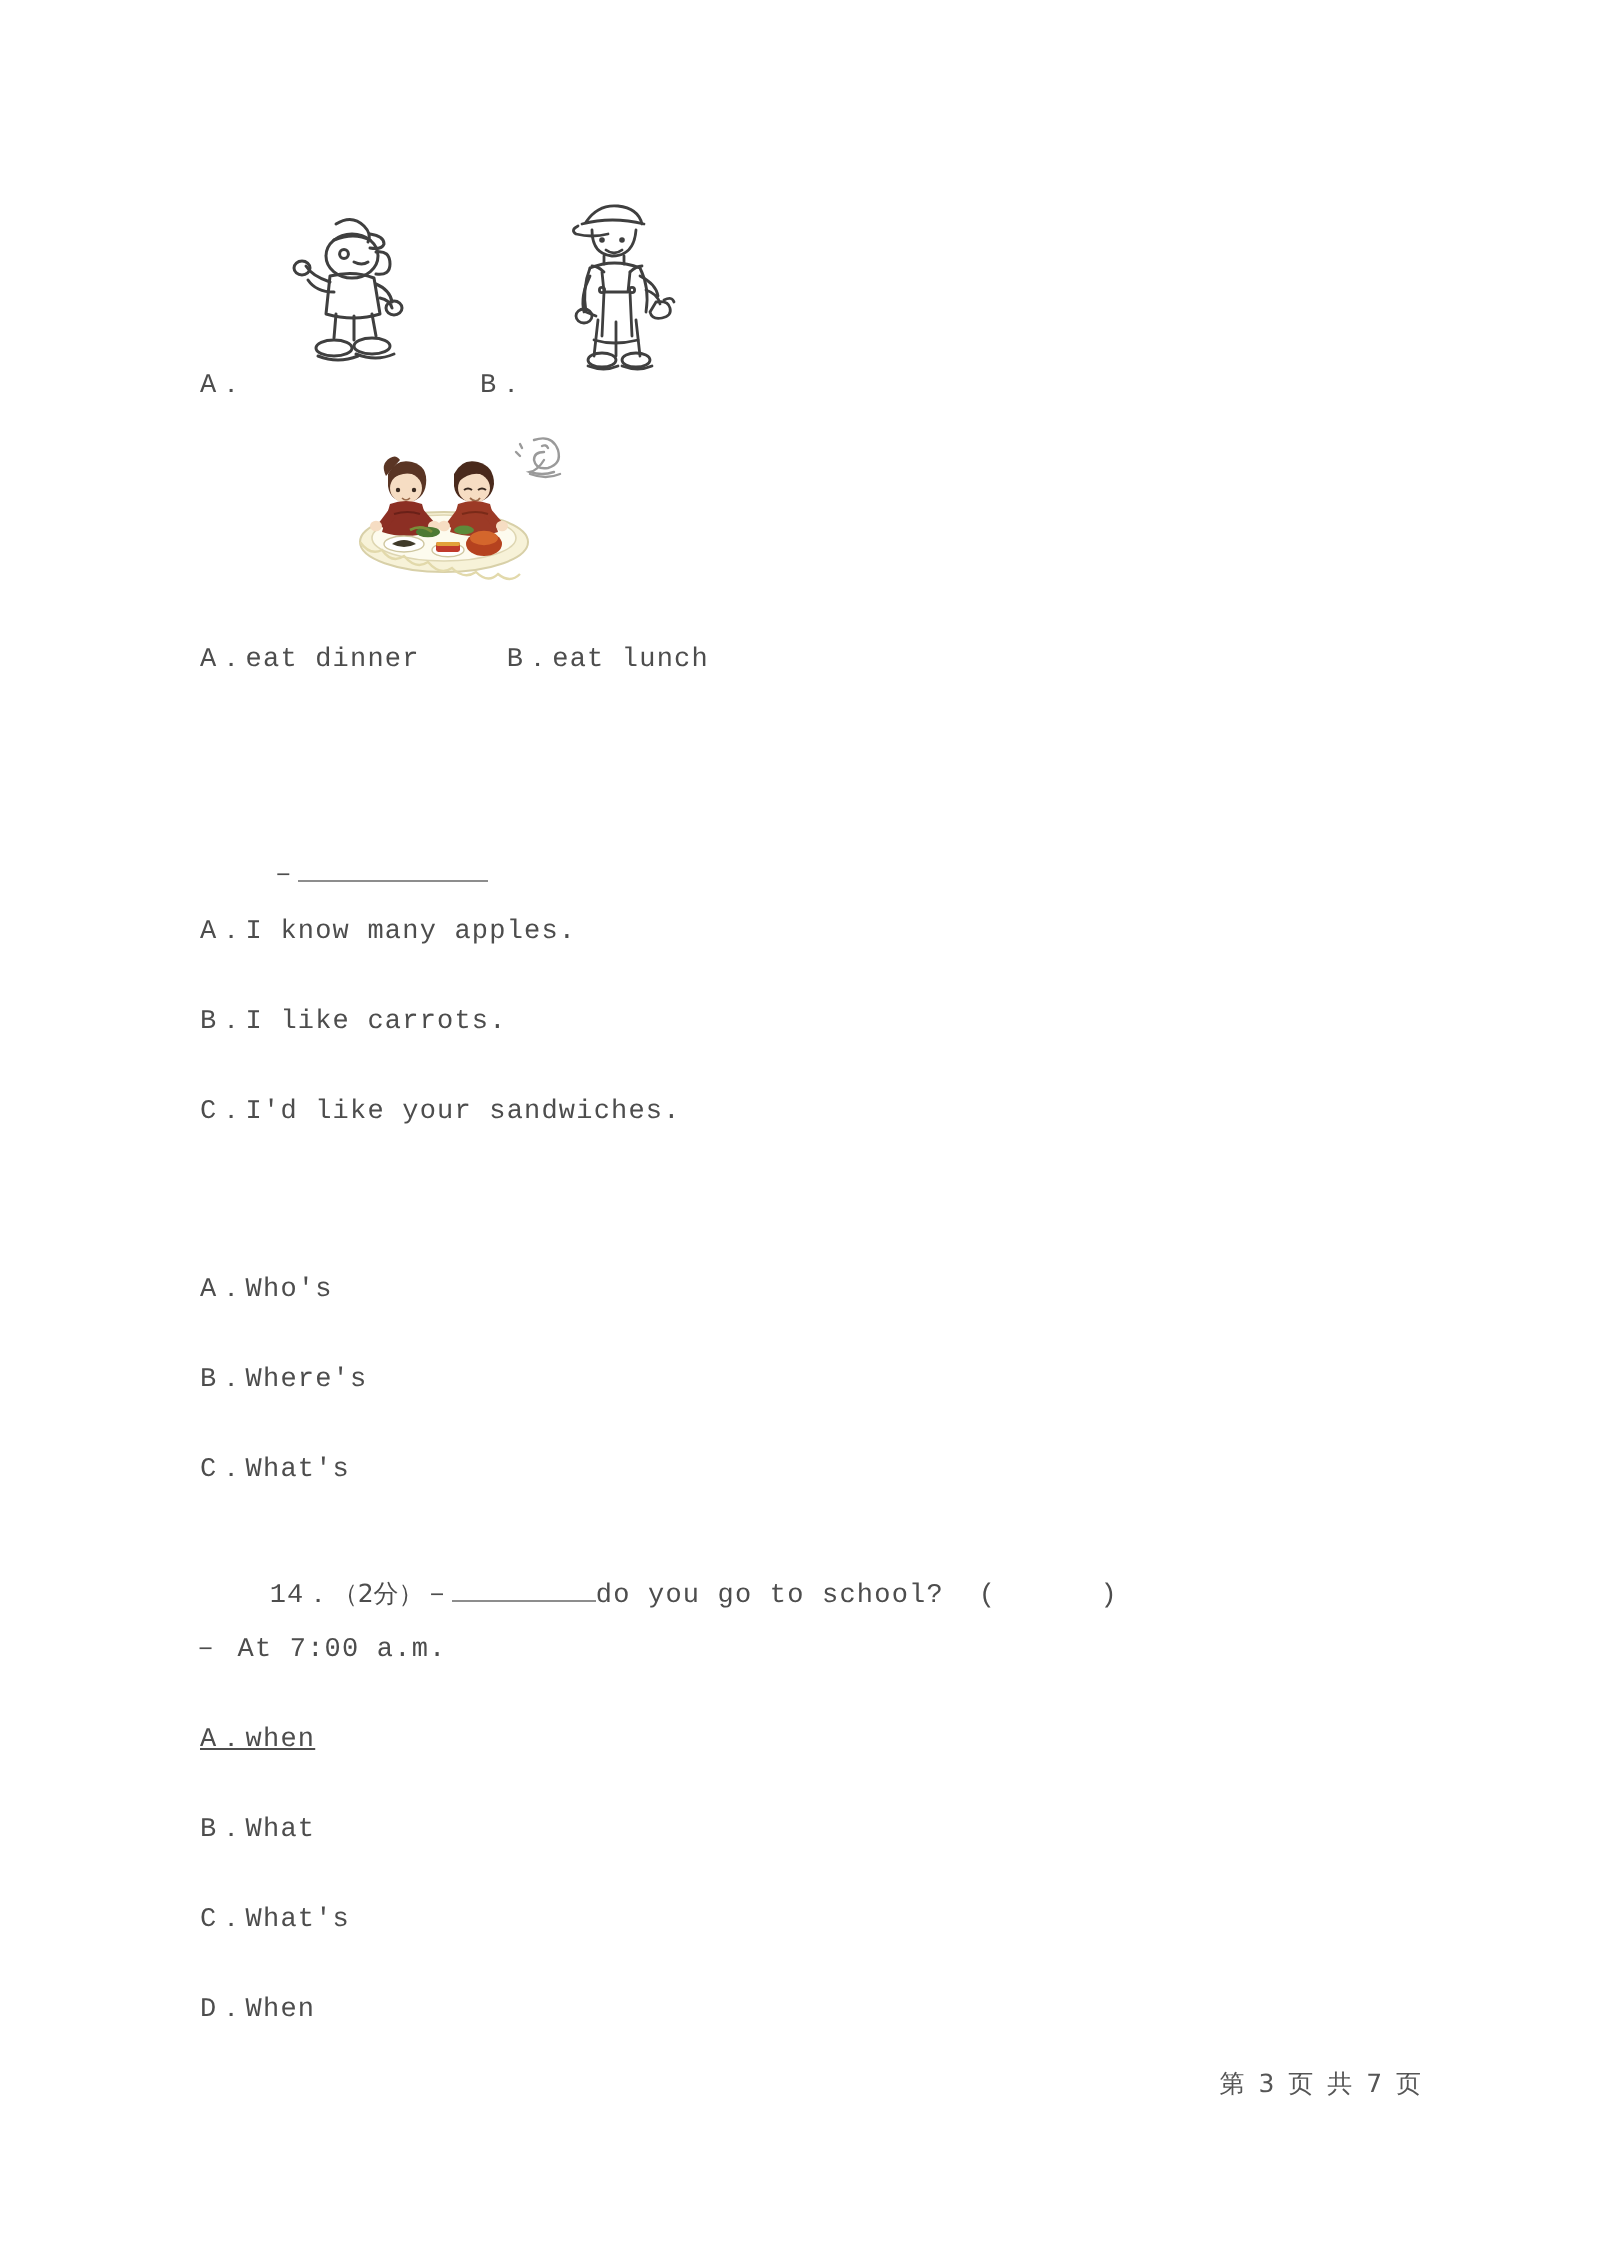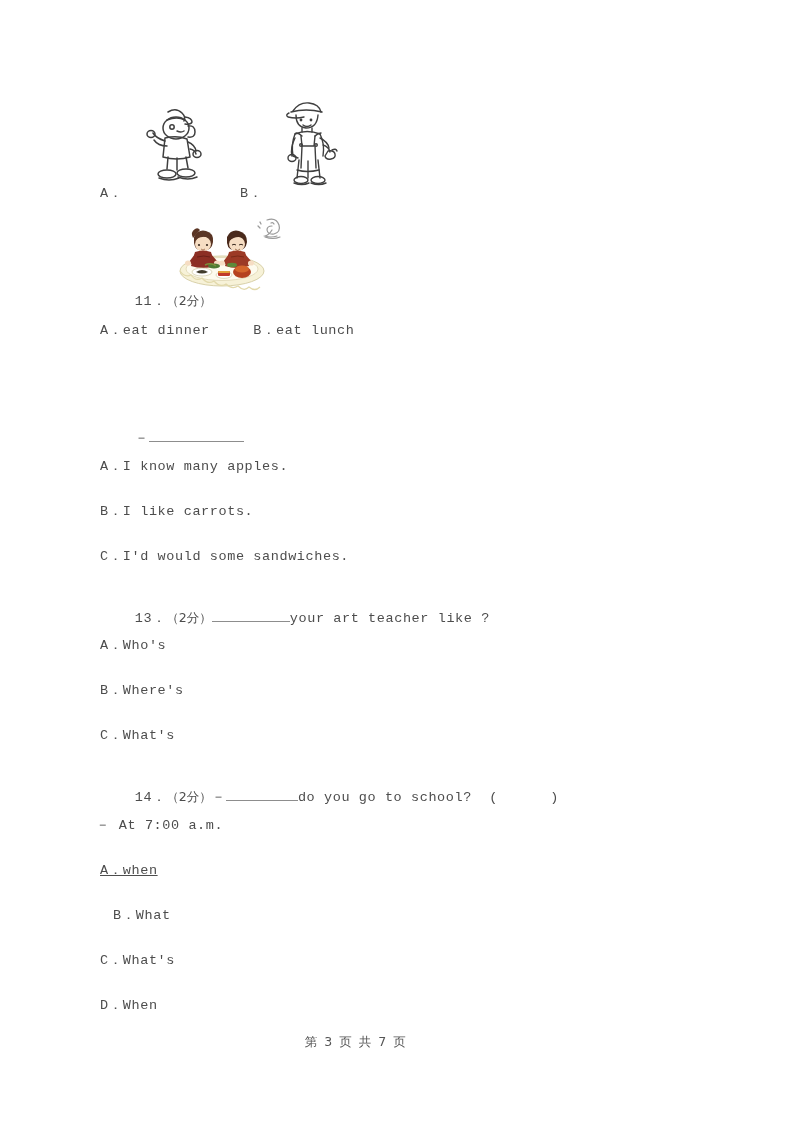--- a/index.html
+++ b/index.html
@@ -51,21 +51,21 @@
   .blank.w95 { width: 95px; }
   .blank.w78 { width: 78px; }
   .blank.w72 { width: 72px; }
 
   
   .footer {
     position: absolute;
     left: 0;
     top: 1034px;
     width: 712px;
-    text-align: center;
+    text-align: right;
     font-family: "DejaVu Sans", sans-serif;
     font-size: 12.5px;
     color: #555;
     letter-spacing: 1.5px;
   }
 
   
   .illus { position: absolute; }
 
   #fig-boy-cap  { left: 136px; top: 104px;  width: 76px;  height: 82px; }
@@ -225,43 +225,37 @@
         <path d="M99 9 q2 -1 3 1"></path>
         <path d="M86 12 l2 2"></path>
         <path d="M88 8 l1 2"></path>
       </g>
     </svg>
   </div>
 
   <div class="line" style="left:100px; top:185px;">A．</div>
   <div class="line" style="left:240px; top:185px;">B．</div>
 
-  <div class="line" style="left:100px; top:274px;">
-    <span class="qnum">11．</span><span class="cn">（2分）</span>
-  </div>
   <div class="line" style="left:100px; top:322px;">A．eat dinner     B．eat lunch</div>
 
   <div class="line" style="left:100px; top:412px;">
     <span>－</span><span class="blank w95"></span>
   </div>
   <div class="line" style="left:100px; top:458px;">A．I know many apples.</div>
   <div class="line" style="left:100px; top:503px;">B．I like carrots.</div>
-  <div class="line" style="left:100px; top:548px;">C．I'd would some sandwiches.</div>
-
-  <div class="line" style="left:100px; top:591px;">
-    <span class="qnum">13．</span><span class="cn">（2分）</span><span class="blank w78"></span><span>your art teacher like ?</span>
-  </div>
+  <div class="line" style="left:100px; top:548px;">C．I'd like your sandwiches.</div>
+
   <div class="line" style="left:100px; top:637px;text-align:center;">A．Who's</div>
   <div class="line" style="left:100px; top:682px;">B．Where's</div>
   <div class="line" style="left:100px; top:727px;">C．What's</div>
 
   <div class="line" style="left:100px; top:770px;">
     <span class="qnum">14．</span><span class="cn">（2分）</span><span>－</span><span class="blank w72"></span><span>do you go to school?  (      )</span>
   </div>
   <div class="line" style="left:96px; top:817px;">－ At 7:00 a.m.</div>
   <div class="line" style="left:100px; top:862px;text-decoration:underline;">A．when</div>
-  <div class="line" style="left:100px; top:907px;margin-left:13px;">B．What</div>
+  <div class="line" style="left:100px; top:907px;">B．What</div>
   <div class="line" style="left:100px; top:952px;">C．What's</div>
   <div class="line" style="left:100px; top:997px;">D．When</div>
 
   <div class="footer">第 3 页 共 7 页</div>
 
 </div>
 
 </body></html>

